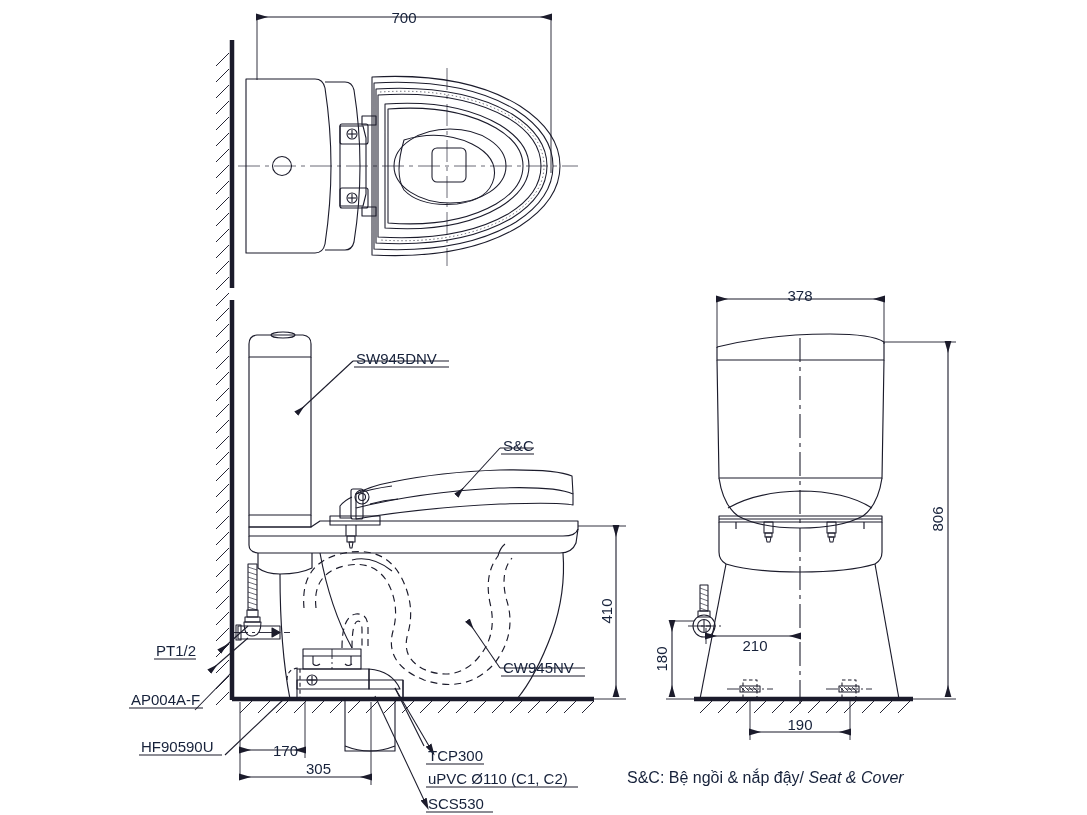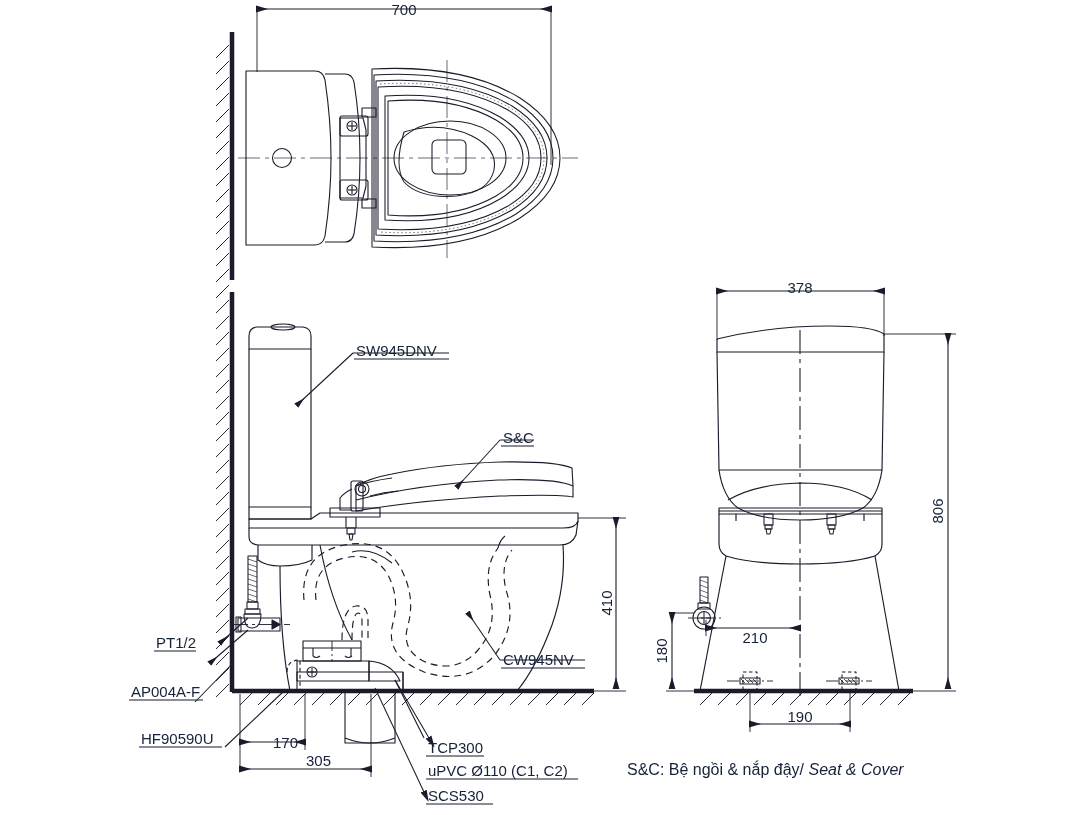--- a/index.html
+++ b/index.html
@@ -4,21 +4,21 @@
 <title>Technical Drawing</title>
 <style>
   html,body{margin:0;padding:0;background:#ffffff;}
   body{
     width:1087px;height:815px;
     font-family:"Liberation Sans", sans-serif;
     color:#1b1b2b;
     overflow:hidden;
     position:relative;
   }
-  #stage{position:absolute;left:0;top:0;width:1087px;height:750px;}
+  #stage{position:absolute;left:0;top:8px;width:1087px;height:750px;}
   svg{display:block;}
   .lbl{
     font-family:"Liberation Sans", sans-serif;
     font-size:15px;
     fill:#16213a;
   }
   .dim{
     font-family:"Liberation Sans", sans-serif;
     font-size:15px;
     fill:#16213a;

